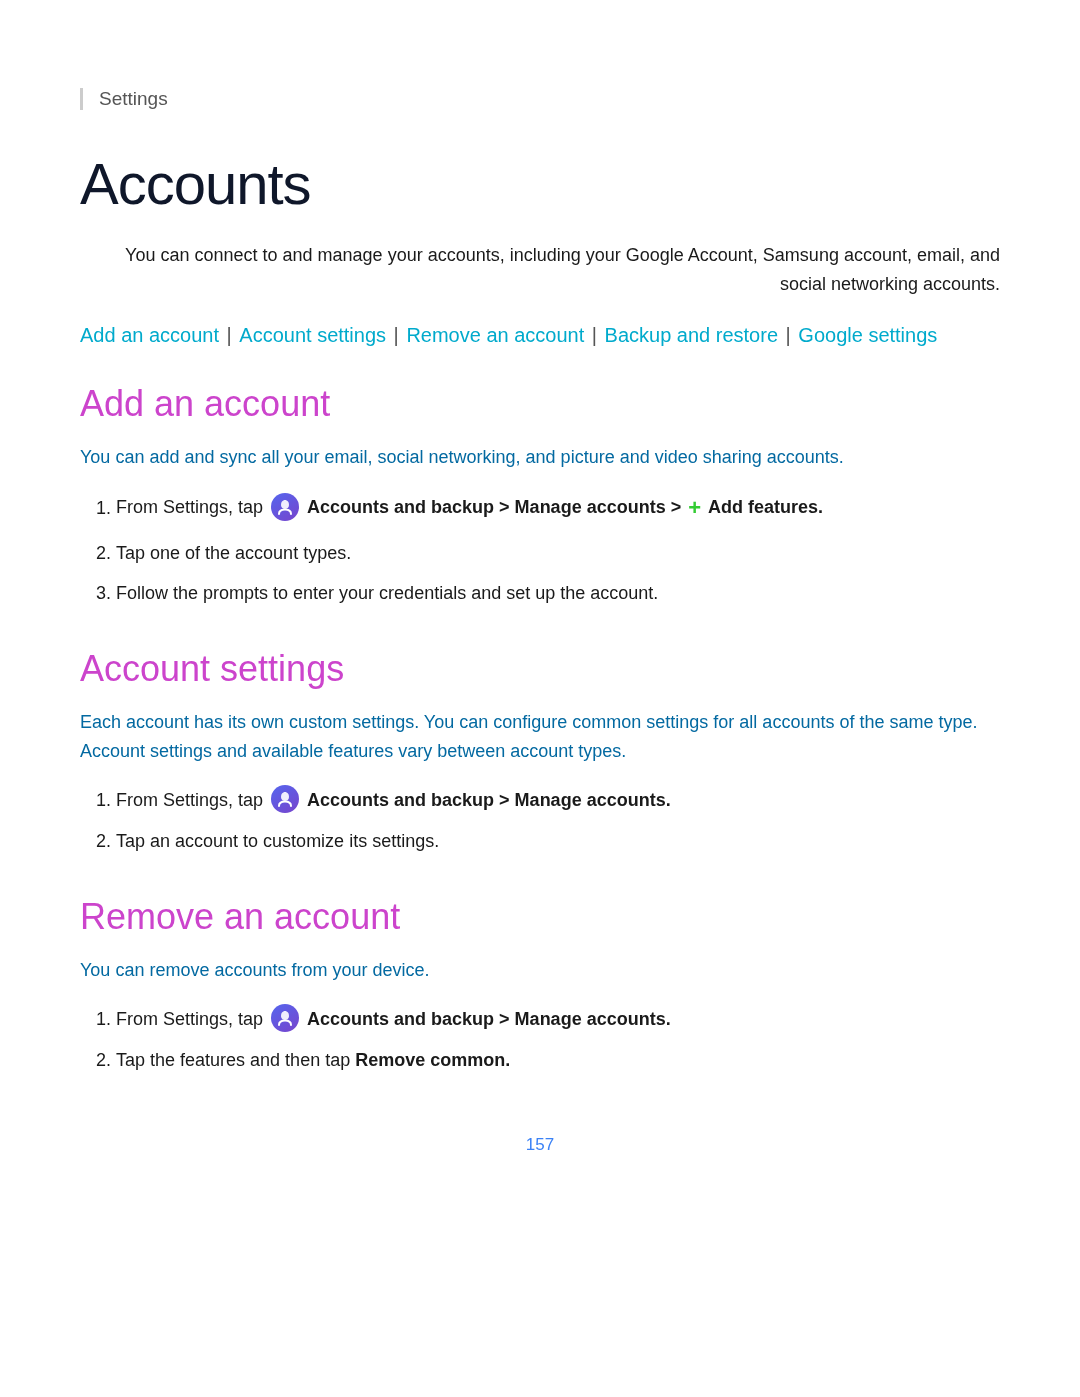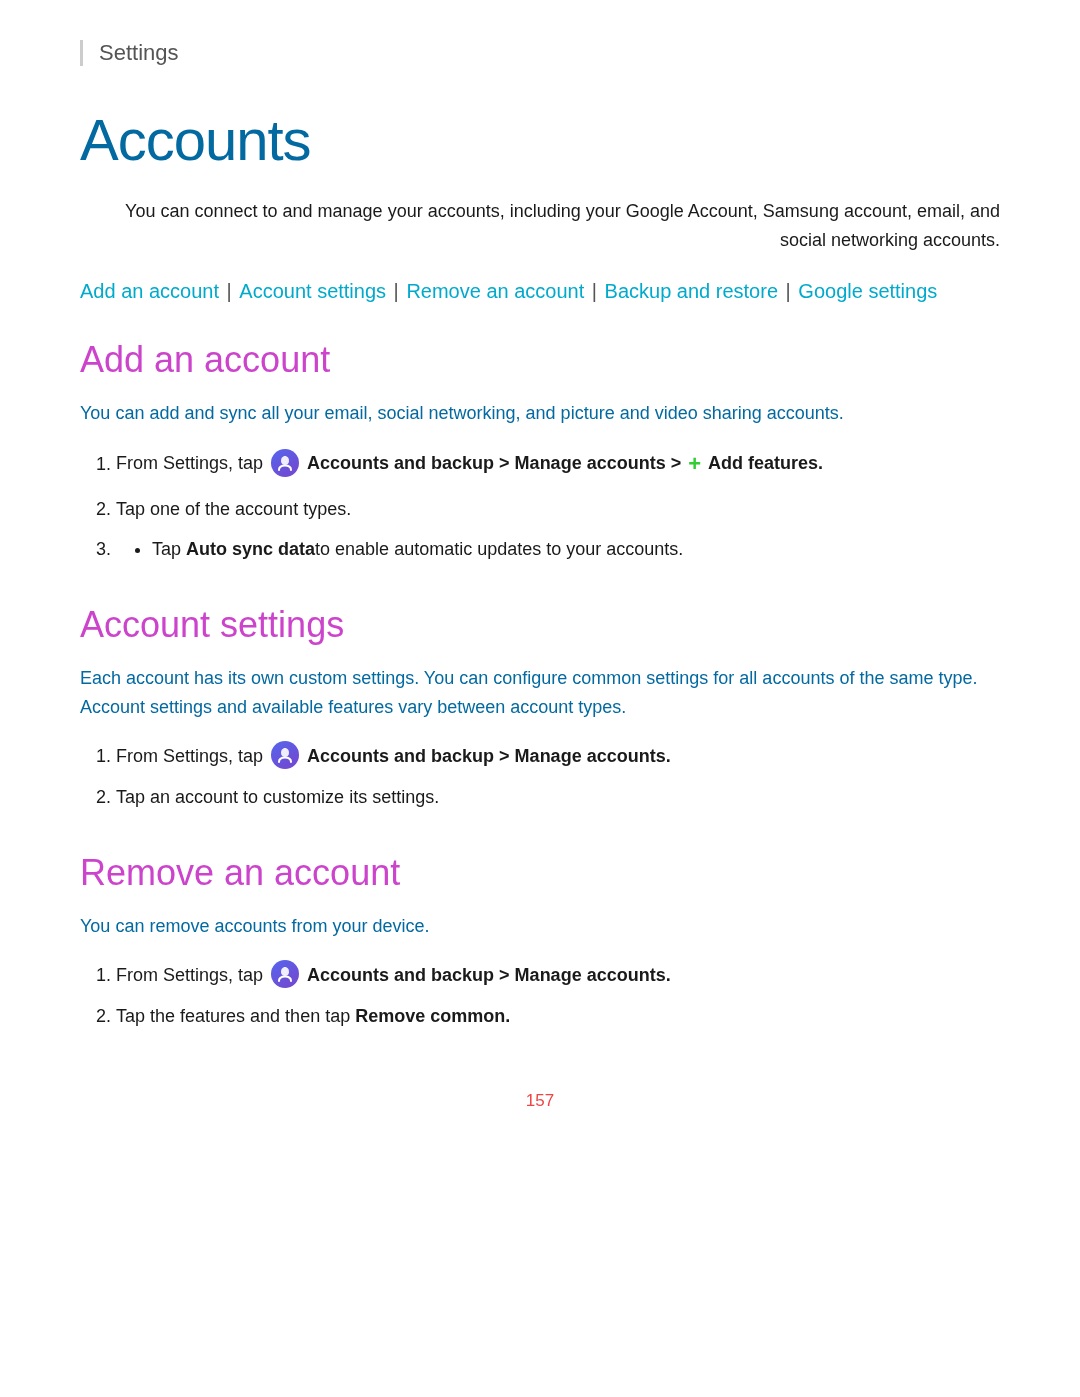--- a/index.html
+++ b/index.html
@@ -20,29 +20,30 @@
 
     .page-container {
       padding: 40px 80px 80px 80px;
     }
 
     .breadcrumb-bar {
       border-left: 3px solid #cccccc;
       padding-left: 16px;
       margin-bottom: 40px;
       font-family: 'Arial', sans-serif;
-      font-size: 22px;
+      font-size: 19px;
       color: #555555;
+      margin-top: 48px;
     }
 
     .page-title {
       font-family: 'Arial', sans-serif;
       font-size: 58px;
       font-weight: 300;
-      color: #0369a1;
+      color: #0f172a;
       margin-bottom: 24px;
       letter-spacing: -1px;
     }
 
     .intro-text {
       font-family: 'Arial', sans-serif;
       font-size: 18px;
       color: #1a1a1a;
       line-height: 1.6;
       margin-bottom: 20px;
@@ -126,21 +127,21 @@
       vertical-align: middle;
       margin: 0 2px;
       position: relative;
       top: -1px;
     }
 
     .page-number {
       text-align: center;
       font-family: 'Arial', sans-serif;
       font-size: 17px;
-      color: #ef4444;
+      color: #3b82f6;
       margin-top: 60px;
     }
 
     
     .samsung-icon {
       display: inline-flex;
       align-items: center;
       justify-content: center;
       width: 28px;
       height: 28px;
@@ -186,25 +187,21 @@
             <path d="M9 2 C9 2 5 2 5 7 C5 9.5 7 11 9 11 C11 11 13 9.5 13 7 C13 2 9 2 9 2Z" fill="white" opacity="0.9"></path>
             <path d="M3 16 C3 13 5.5 11.5 9 11.5 C12.5 11.5 15 13 15 16" stroke="white" stroke-width="2" fill="none" stroke-linecap="round"></path>
           </svg>
         </span>
         <span class="bold"> Accounts and backup &gt; Manage accounts &gt; </span>
         <span class="icon-add-plus">+</span>
         <span class="bold"> Add features.</span>
       </li>
       <li>Tap one of the account types.</li>
       <li>
-        <ul>
-          <li>
-            <span>Tap </span><span class="bold">Auto sync data</span><span>to enable automatic updates to your accounts.</span>
-          </li>
-        </ul>
+        <span>Follow the prompts to enter your credentials and set up the account.</span>
       </li>
     </ol>
   </div>
 
   <div class="section">
     <h2 class="section-title">Account settings</h2>
     <p class="section-text">Each account has its own custom settings. You can configure common settings for all accounts of the same type. Account settings and available features vary between account types.</p>
     <ol>
       <li>
         <span>From Settings, tap </span>

